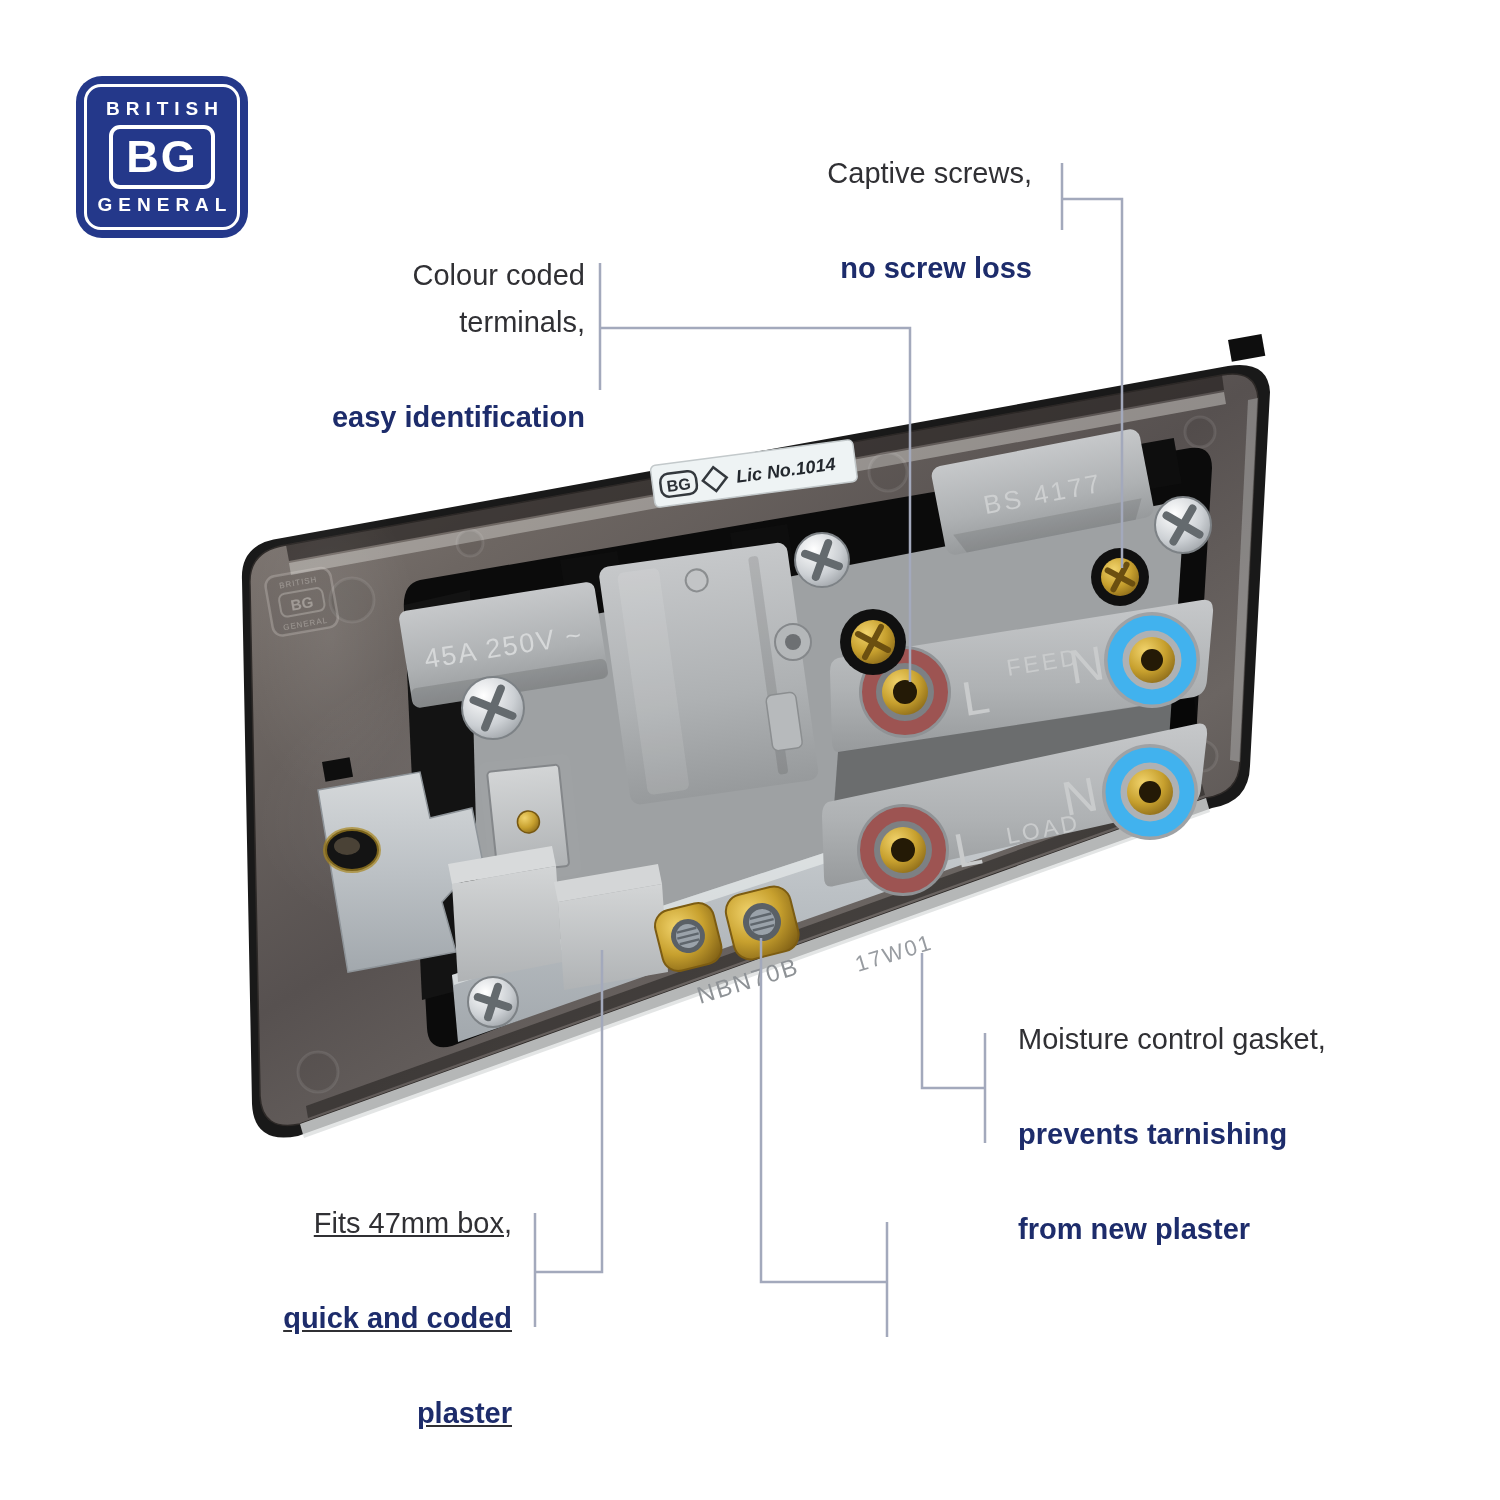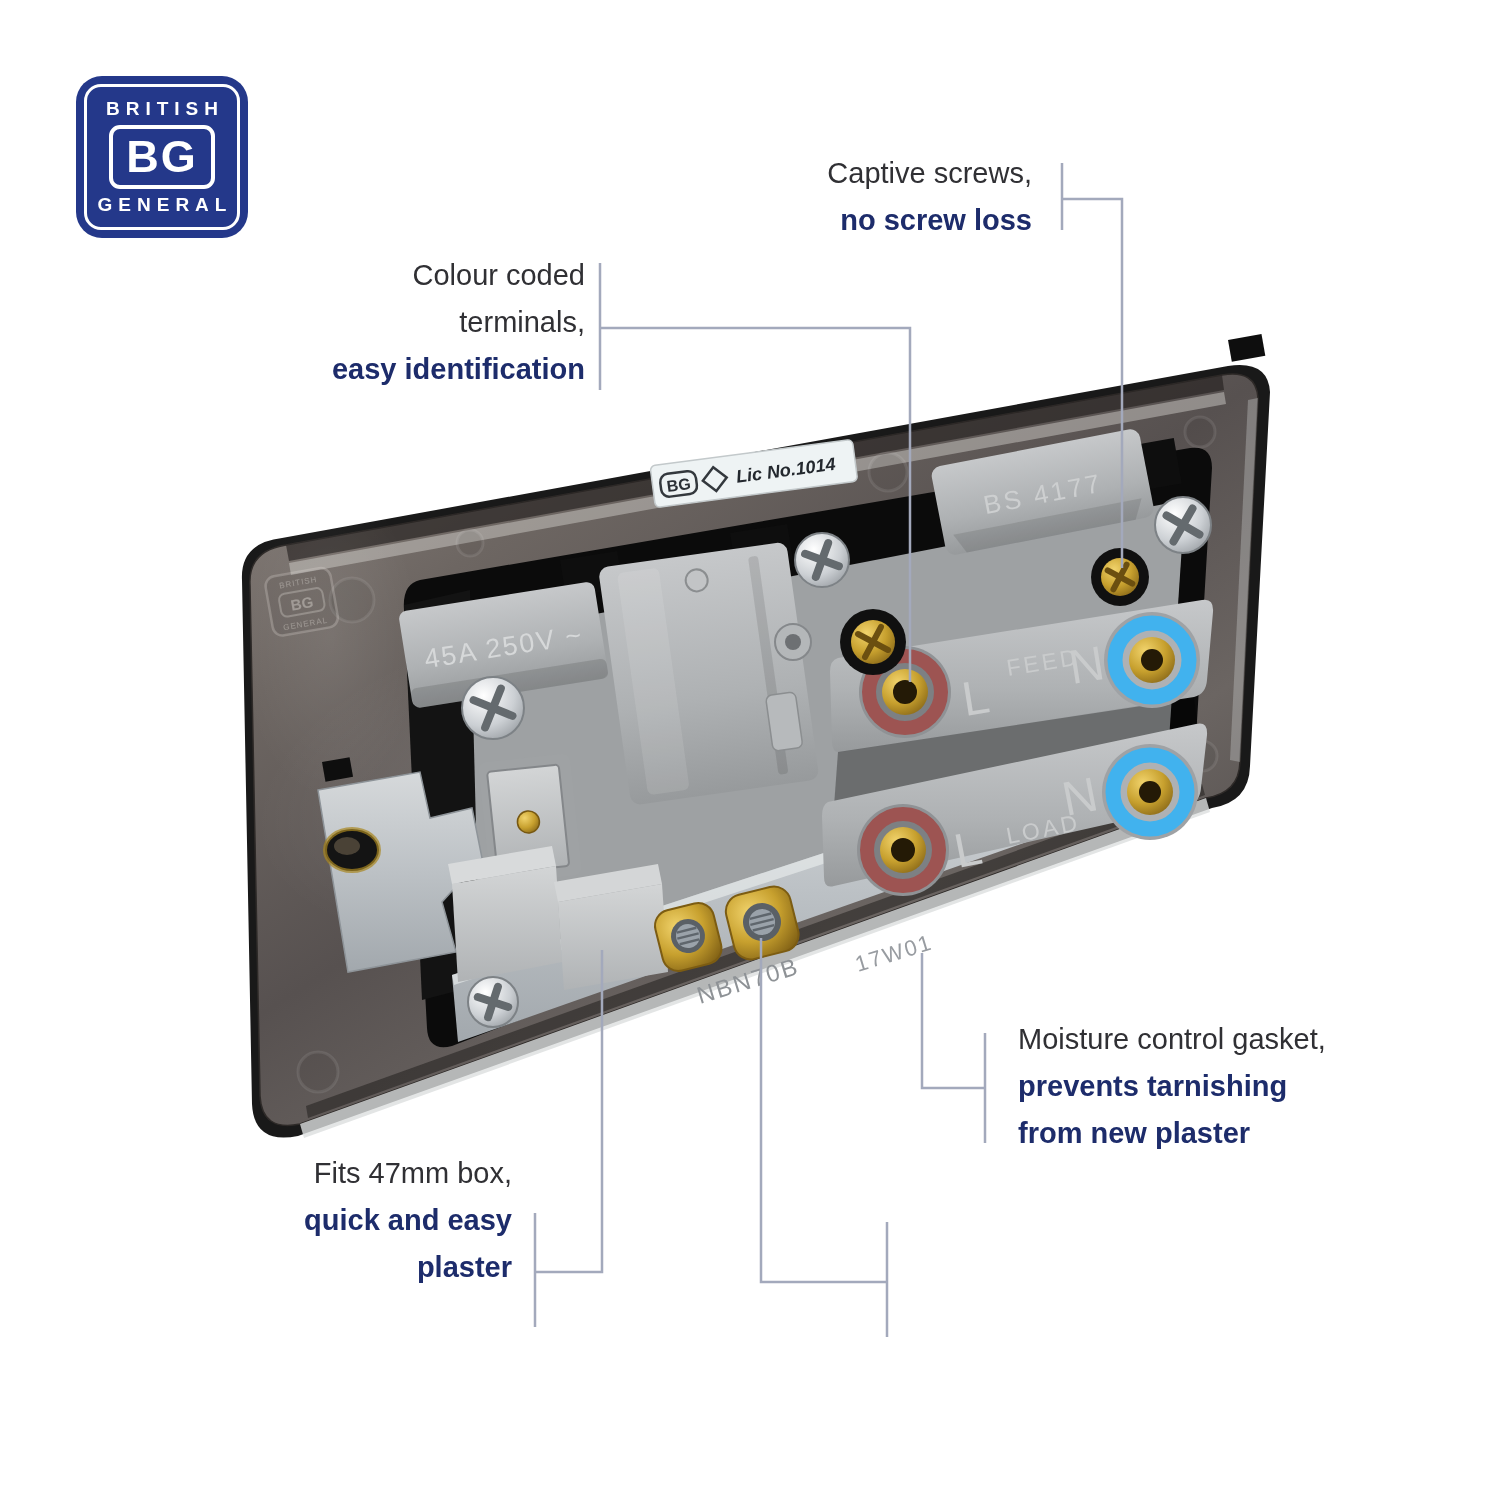--- a/index.html
+++ b/index.html
@@ -10,21 +10,21 @@
   .bg-logo{position:absolute;left:76px;top:76px;width:172px;height:162px;background:#24388a;
            border-radius:26px;display:flex;align-items:center;justify-content:center;}
   .bg-logo .inner{position:absolute;inset:8px;border:3px solid #ffffff;border-radius:17px;}
   .bg-logo .col{position:relative;display:flex;flex-direction:column;align-items:center;gap:5px;}
   .bg-logo .small{color:#fff;font-size:19px;font-weight:600;letter-spacing:6px;margin-left:6px;}
   .bg-logo .bgbox{border:4px solid #fff;border-radius:11px;padding:0 13px;color:#fff;
                   font-size:45px;font-weight:bold;letter-spacing:2px;line-height:56px;}
   
   .callout{position:absolute;font-size:29px;line-height:47px;color:#303034;white-space:nowrap;}
   .callout.right{text-align:right;}
-  .callout .b{font-weight:bold;color:#1d2c6b;}
+  .callout .b{font-weight:bold;color:#1d2c6b;margin-top:48px;}
 </style>
 </head>
 <body>
 
 <div class="canvas">
 
   <svg width="1500" height="1500" viewBox="0 0 1500 1500">
     <defs>
       <linearGradient id="gPlate" x1="0" y1="0" x2="0.85" y2="1">
         <stop offset="0" stop-color="#8c847f"></stop>
@@ -288,20 +288,20 @@
     <div class="b">prevents tarnishing</div>
     <div class="b">from new plaster</div>
   </div>
 
   <div class="callout right" style="right:915px;top:252px;">
     <div>Colour coded</div>
     <div>terminals,</div>
     <div class="b">easy identification</div>
   </div>
 
-  <div class="callout right" style="right:988px;top:1150px;">
+  <div class="callout right" style="right:988px;top:1200px;text-decoration:underline;">
     <div>Fits 47mm box,</div>
-    <div class="b">quick and easy</div>
+    <div class="b">quick and coded</div>
     <div class="b">plaster</div>
   </div>
 
 
 </div>
 
 </body></html>

